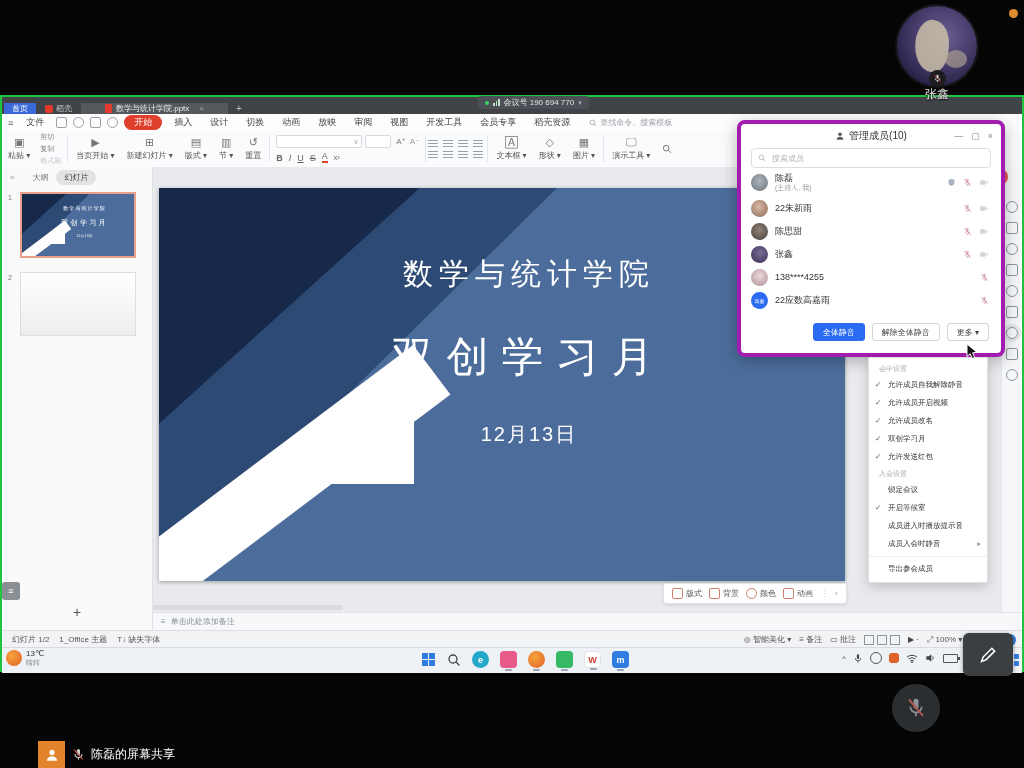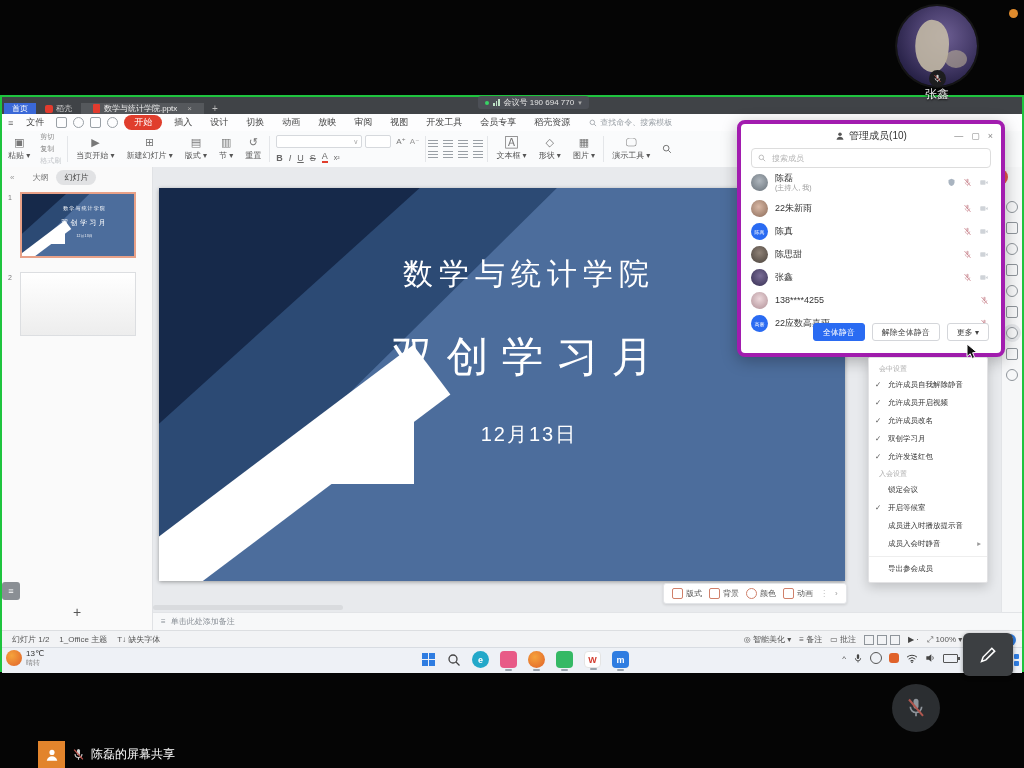--- a/index.html
+++ b/index.html
@@ -22,21 +22,21 @@
 
   
   .share{left:0;top:95px;width:1024px;height:577px;border:2px solid #1ec43e;box-sizing:border-box;background:#e8eaed;z-index:1;}
   .wps{position:absolute;left:0;top:0;width:1020px;height:550px;background:#fff;}
 
   
   .tabbar{position:absolute;left:0;top:0;width:100%;height:17px;background:#404347;display:flex;align-items:flex-end;font-size:8px;}
   .tab-home{background:#3a68d8;color:#fff;display:flex;align-items:center;padding:0 8px;margin-left:2px;}
   .tab-docer{color:#cfcfcf;display:flex;align-items:center;gap:3px;padding:0 9px;}
   .docer-ic{width:8px;height:8px;background:#e23b2e;border-radius:2px;}
-  .tab-doc{background:#55585c;color:#eee;display:flex;align-items:center;gap:4px;padding:0 12px;max-width:150px;}
+  .tab-doc{background:#55585c;color:#eee;display:flex;align-items:center;gap:4px;padding:0 24px;max-width:150px;}
   .file-ic{width:7px;height:9px;background:#e23b2e;border-radius:1px;}
   .tab-x{color:#aaa;margin-left:6px;}
   .tab-plus{color:#bbb;display:flex;align-items:center;padding:0 8px;font-size:10px;}
   .meet-pill{left:478px;top:96px;height:13px;background:rgba(77,80,86,.96);border-radius:3px;display:flex;align-items:center;gap:4px;padding:0 7px;z-index:3;font-size:8px;color:#e4e4e4;}
   .gdot{width:4px;height:4px;border-radius:50%;background:#38d465;}
   .sigbars{display:flex;align-items:flex-end;gap:1px;}
   .sigbars i{display:block;width:1.5px;background:#bfe3c6;}
   .caret{color:#aaa;font-size:7px;}
 
   
@@ -540,39 +540,20 @@
             <path d="M2.8 5.6a3.2 3.2 0 0 0 6.4 0M6 8.8v2" stroke="#d9aeb4" stroke-width="1" fill="none"></path>
             <line x1="2" y1="1.5" x2="10" y2="10.5" stroke="#c87f88" stroke-width="1.1"></line>
           </svg>
         <svg width="10" height="9" viewBox="0 0 12 12">
             <rect x="1" y="3" width="7" height="6" rx="1" fill="#cfd3d8"></rect>
             <path d="M8.5 5.5 11 4v4L8.5 6.5z" fill="#cfd3d8"></path>
           </svg>
       </span>
     </div>
     <div class="mrow">
-      <span class="mava" style="background:#2a6bf2">
-          <i>陈真</i>
-        </span>
-      <span class="mtxt">
-          <span class="mname">陈真</span>
-        </span>
-      <span class="mics">
-        <svg width="9" height="9" viewBox="0 0 12 12">
-            <rect x="4.6" y="1" width="2.8" height="5.6" rx="1.4" fill="#d9aeb4"></rect>
-            <path d="M2.8 5.6a3.2 3.2 0 0 0 6.4 0M6 8.8v2" stroke="#d9aeb4" stroke-width="1" fill="none"></path>
-            <line x1="2" y1="1.5" x2="10" y2="10.5" stroke="#c87f88" stroke-width="1.1"></line>
-          </svg>
-        <svg width="10" height="9" viewBox="0 0 12 12">
-            <rect x="1" y="3" width="7" height="6" rx="1" fill="#cfd3d8"></rect>
-            <path d="M8.5 5.5 11 4v4L8.5 6.5z" fill="#cfd3d8"></path>
-          </svg>
-      </span>
-    </div>
-    <div class="mrow">
       <span class="mava" style="background:radial-gradient(circle at 50% 40%, #8f8277, #4a423c)">
           <i></i>
         </span>
       <span class="mtxt">
           <span class="mname">陈思甜</span>
         </span>
       <span class="mics">
         <svg width="9" height="9" viewBox="0 0 12 12">
             <rect x="4.6" y="1" width="2.8" height="5.6" rx="1.4" fill="#d9aeb4"></rect>
             <path d="M2.8 5.6a3.2 3.2 0 0 0 6.4 0M6 8.8v2" stroke="#d9aeb4" stroke-width="1" fill="none"></path>

